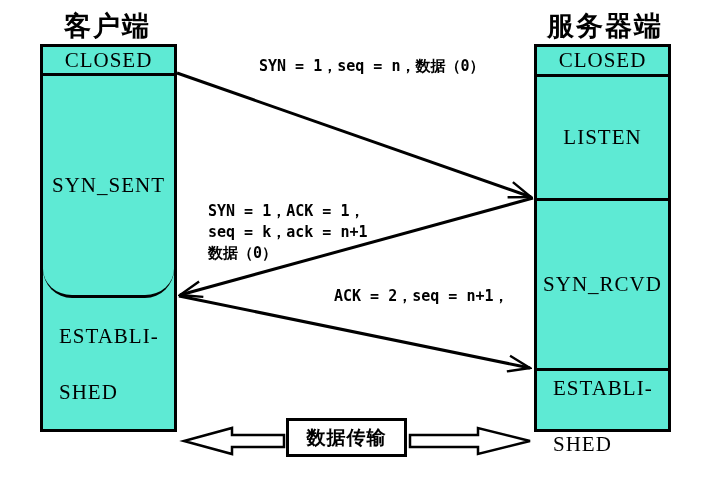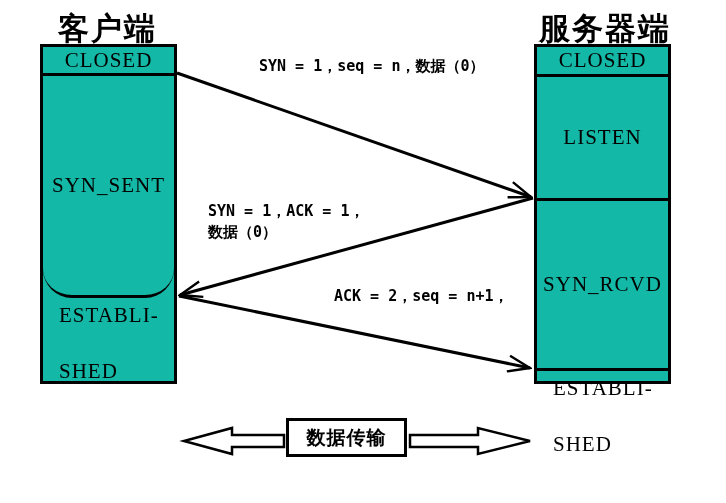--- a/index.html
+++ b/index.html
@@ -7,38 +7,38 @@
     position: relative;
     width: 726px;
     height: 503px;
     background: #ffffff;
     overflow: hidden;
     font-family: "DejaVu Sans", sans-serif;
   }
   .col-title {
     position: absolute;
     top: 8px;
-    font-size: 31px;
+    font-size: 27px;
     font-weight: bold;
     color: #000;
     text-align: center;
     font-family: "DejaVu Sans", sans-serif;
     letter-spacing: 2px;
   }
   .title-client { left: 30px; width: 155px; }
   .title-server { left: 525px; width: 160px; }
 
   .state-box {
     position: absolute;
     top: 44px;
     width: 137px;
-    height: 340px;
+    height: 388px;
     border: 3px solid #000;
     box-sizing: border-box;
-    background: #14b8a6;
+    background: #5eead4;
     display: flex;
     flex-direction: column;
   }
   .box-client { left: 40px; }
   .box-server { left: 534px; }
 
   .compartment {
     border-bottom: 3px solid #000;
     box-sizing: border-box;
     display: flex;
@@ -148,20 +148,21 @@
     <polygon points="284,435 232,435 232,428 184,441 232,454 232,447 284,447" fill="#fff" stroke="#000" stroke-width="2.5"></polygon>
     <polygon points="410,435 478,435 478,428 530,441 478,454 478,447 410,447" fill="#fff" stroke="#000" stroke-width="2.5"></polygon>
   </svg>
 
   <div class="msg-label msg-syn">
     <div>SYN = 1，seq = n，数据（0）</div>
   </div>
 
   <div class="msg-label msg-synack">
     <div>SYN = 1，ACK = 1，</div>
+    <div>seq = k，ack = n+1</div>
     <div>数据（0）</div>
   </div>
 
   <div class="msg-label msg-ack">
     <div>ACK = 2，seq = n+1，</div>
   </div>
 
   <div class="data-transfer-box">数据传输</div>
 
 </div>

